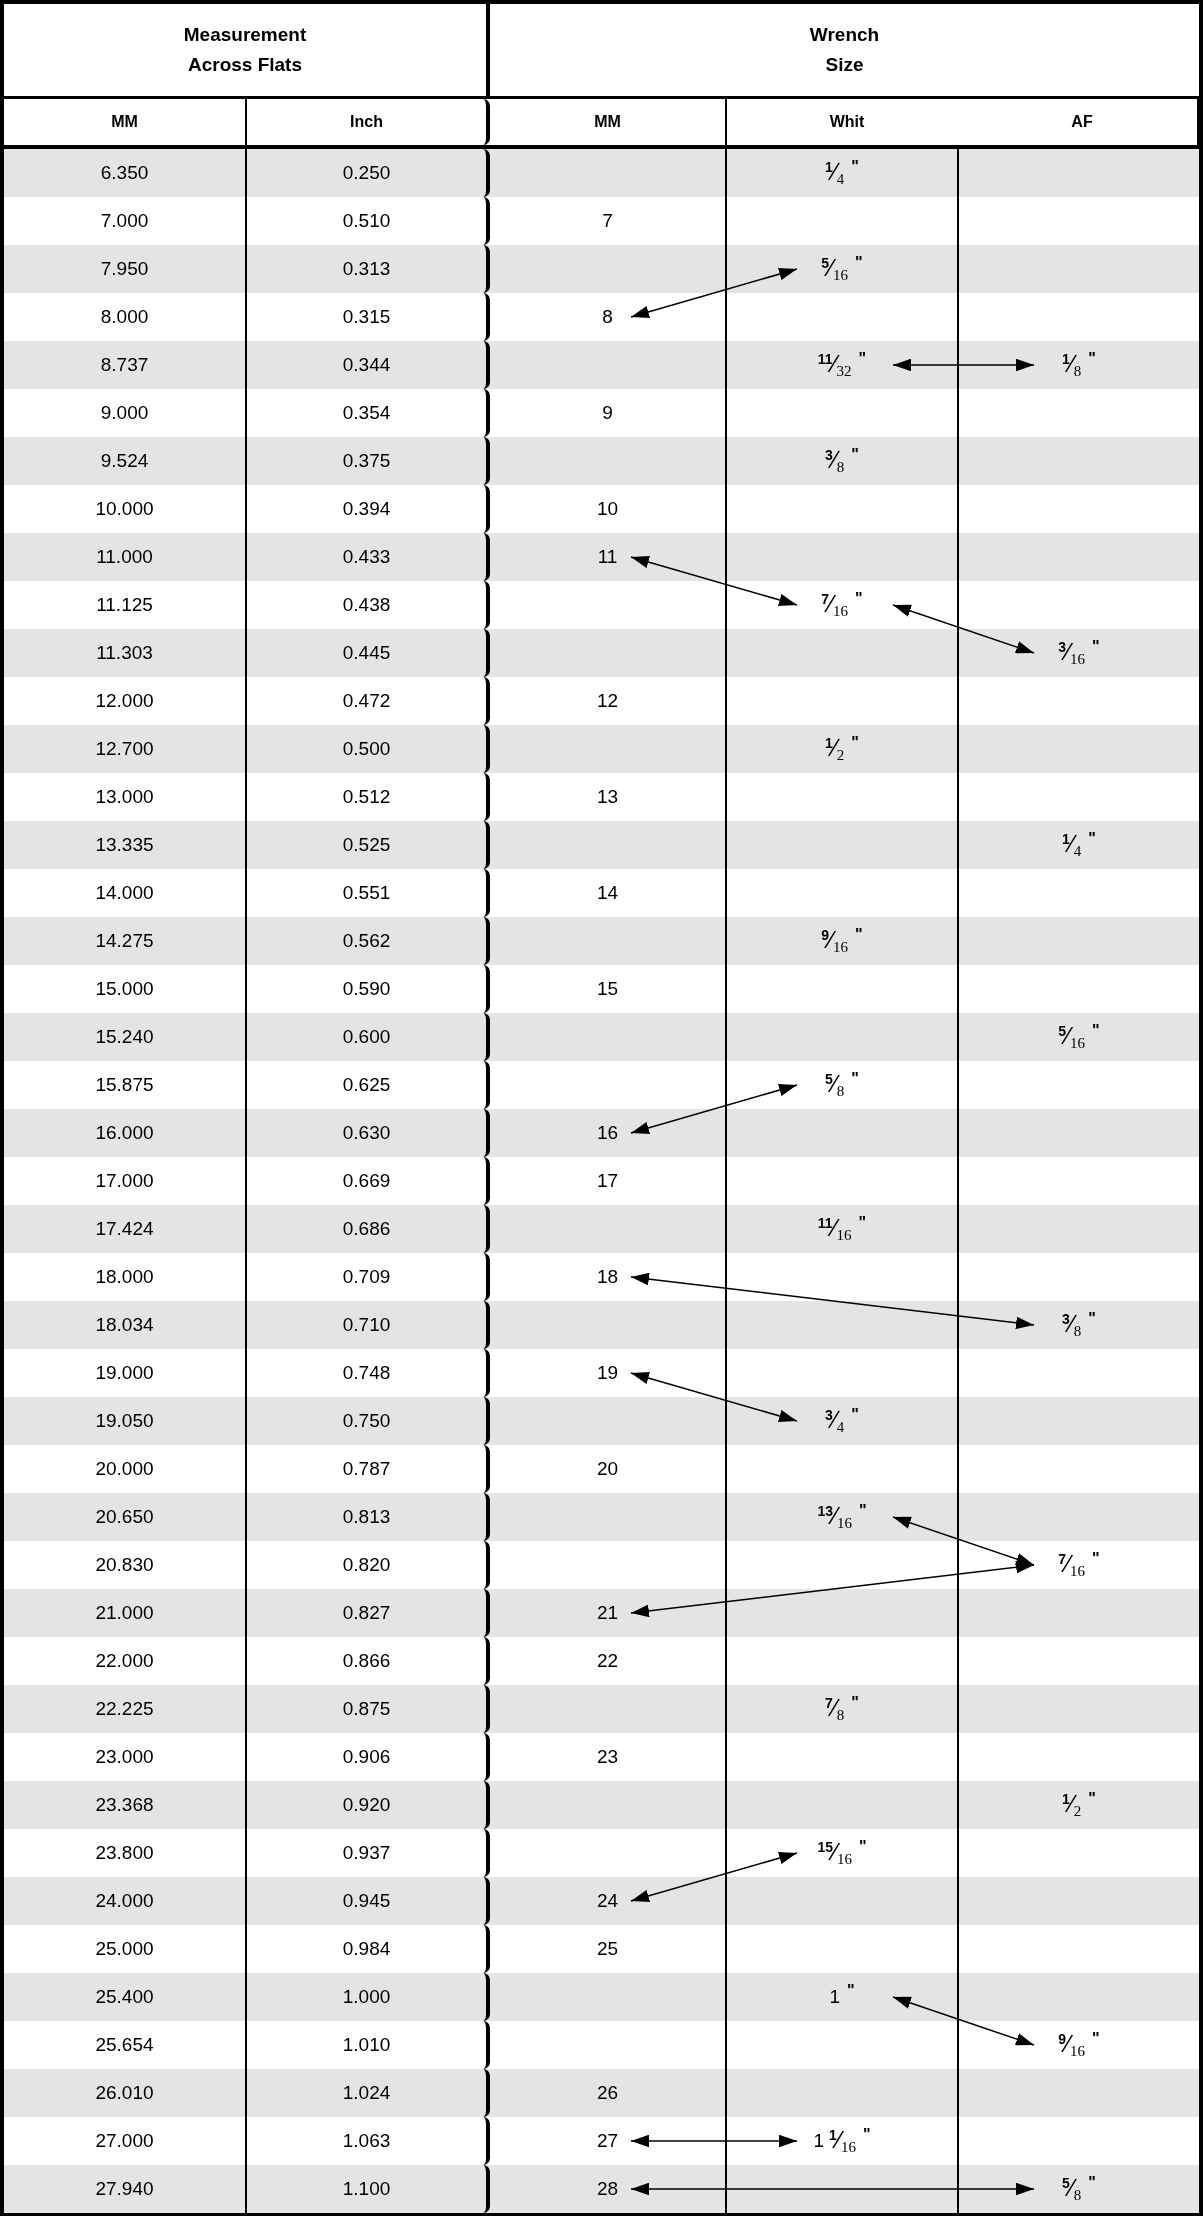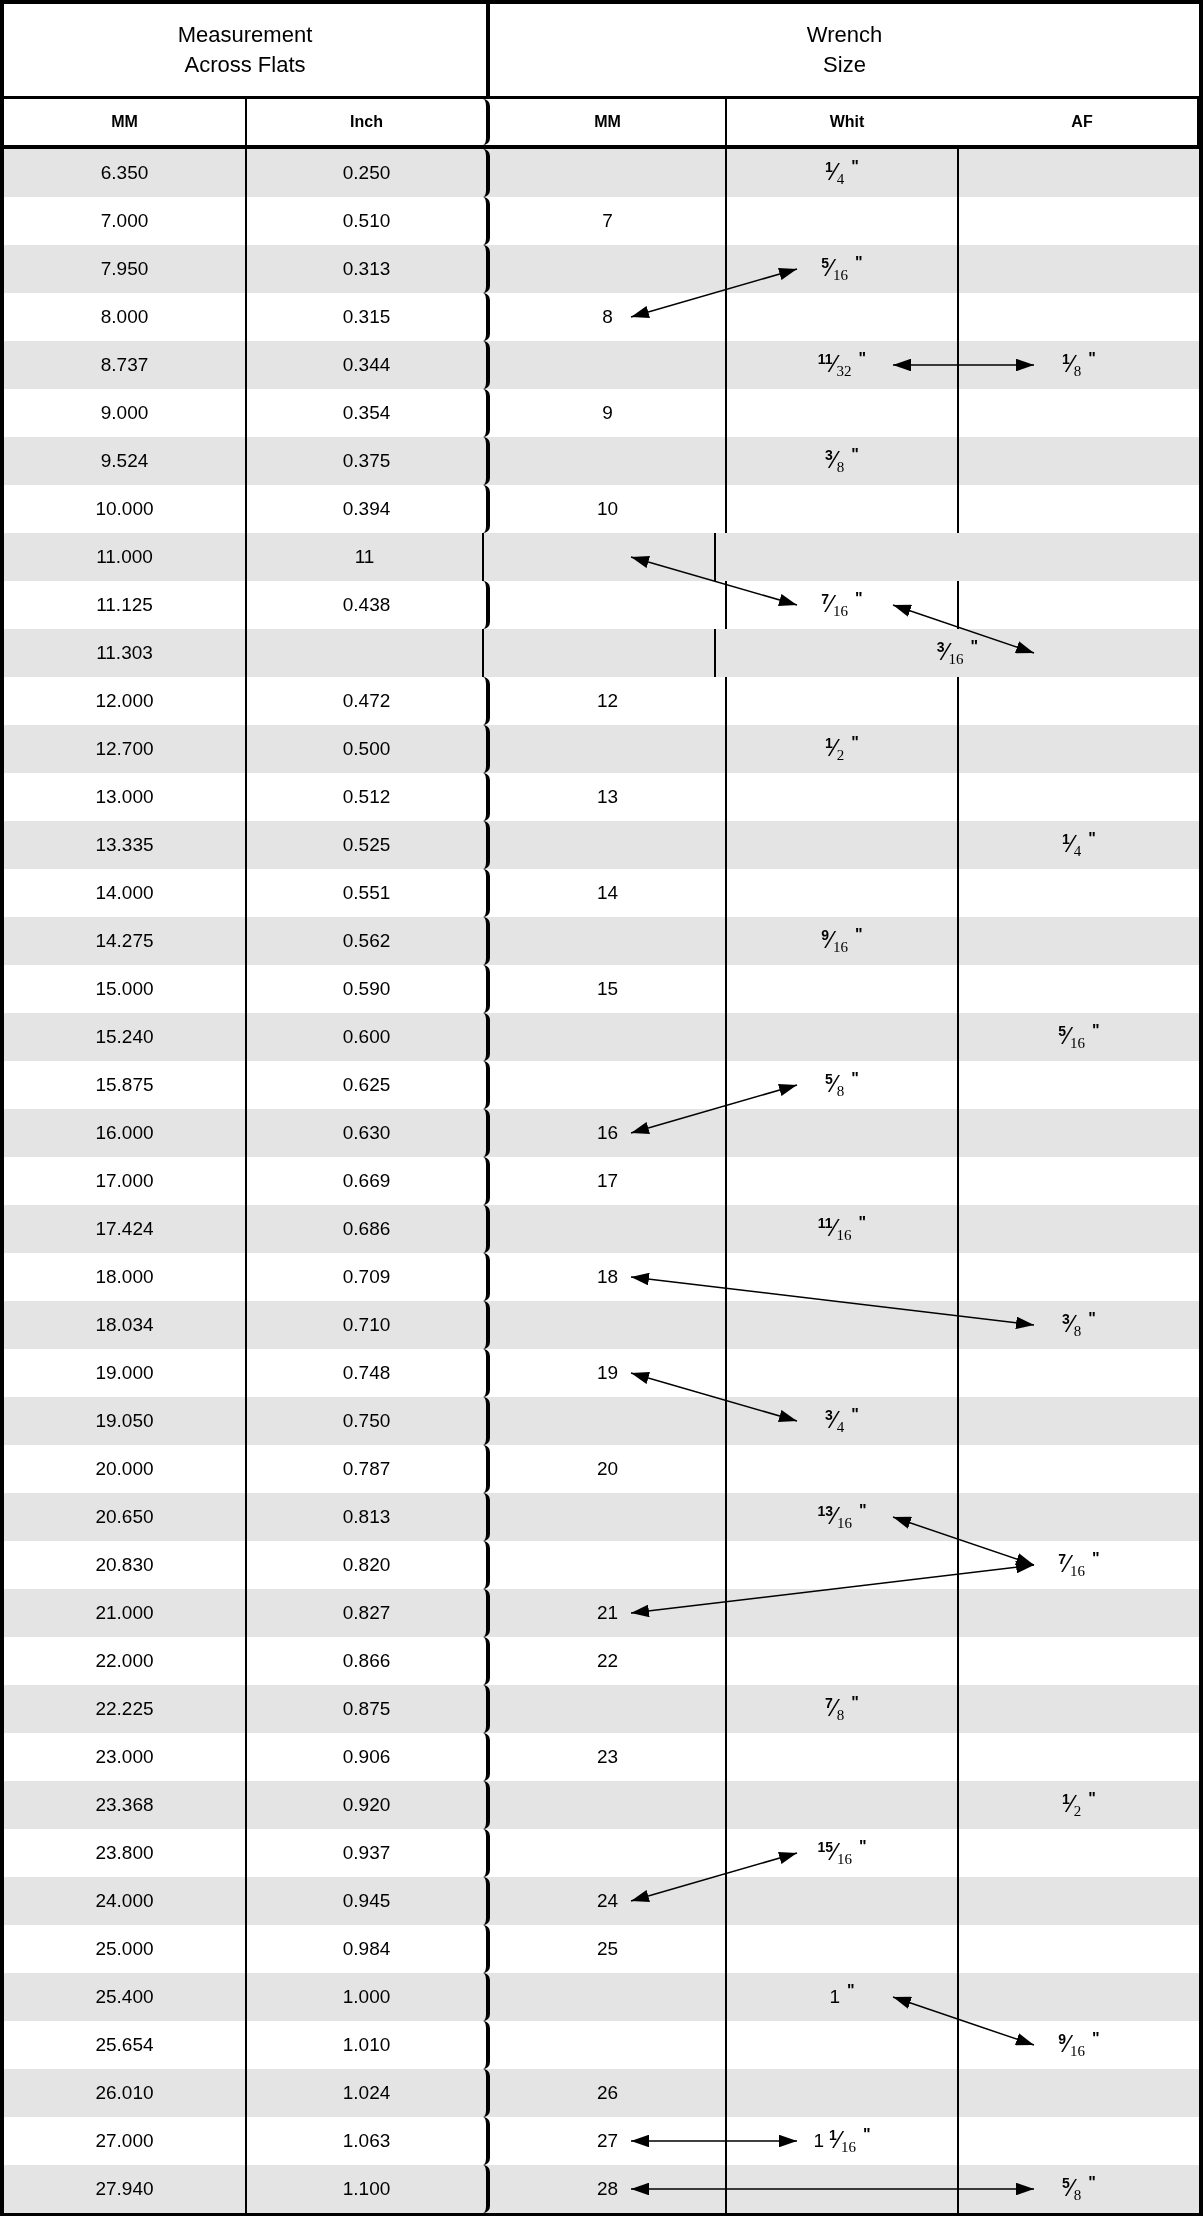--- a/index.html
+++ b/index.html
@@ -8,21 +8,21 @@
     width:1195px;
     border:4px solid #000;
     background:#fff;
     font-family:"Liberation Sans",sans-serif;
     color:#000;
   }
   
   .hgroup{display:flex;height:92px;border-bottom:3px solid #000;}
   .hgroup .gcell{
     display:flex;flex-direction:column;justify-content:center;align-items:center;
-    text-align:center;font-weight:normal;font-size:22px;line-height:30px;
+    text-align:center;font-weight:bold;font-size:19px;line-height:30px;
   }
   .g1{width:482px;border-right:4px solid #000;}
   .g2{flex:1;}
   
   .hcols{display:flex;height:46px;border-bottom:4px solid #000;font-weight:bold;font-size:16px;}
   .hc{display:flex;align-items:center;justify-content:center;}
   
   .c1{width:241px;border-right:2px solid #000;}
   .c2{width:239px;border-right:4px solid #000;border-radius:7px;}
   .c3{width:235px;border-right:2px solid #000;}
@@ -193,20 +193,23 @@
         <div class="dc c3">
           <span class="fi">10</span>
         </div>
         <div class="dc c4"></div>
         <div class="dc c5"></div>
       </div>
       <div class="drow shaded">
         <div class="dc c1">
           <span class="fi">11.000</span>
         </div>
+        <div class="dc c2">
+          <span class="fi">0.433</span>
+        </div>
         <div class="dc c3">
           <span class="fi">11</span>
         </div>
         <div class="dc c4"></div>
         <div class="dc c5"></div>
       </div>
       <div class="drow">
         <div class="dc c1">
           <span class="fi">11.125</span>
         </div>
@@ -220,20 +223,23 @@
           <span class="fn">7</span>
           <span class="fs">⁄</span>
           <span class="fd">16</span>
           <span class="fq">"</span>
         </div>
         <div class="dc c5"></div>
       </div>
       <div class="drow shaded">
         <div class="dc c1">
           <span class="fi">11.303</span>
+        </div>
+        <div class="dc c2">
+          <span class="fi">0.445</span>
         </div>
         <div class="dc c3">
           <span class="fi"></span>
         </div>
         <div class="dc c4"></div>
         <div class="dc c5">
           <span class="fn">3</span>
           <span class="fs">⁄</span>
           <span class="fd">16</span>
           <span class="fq">"</span>

